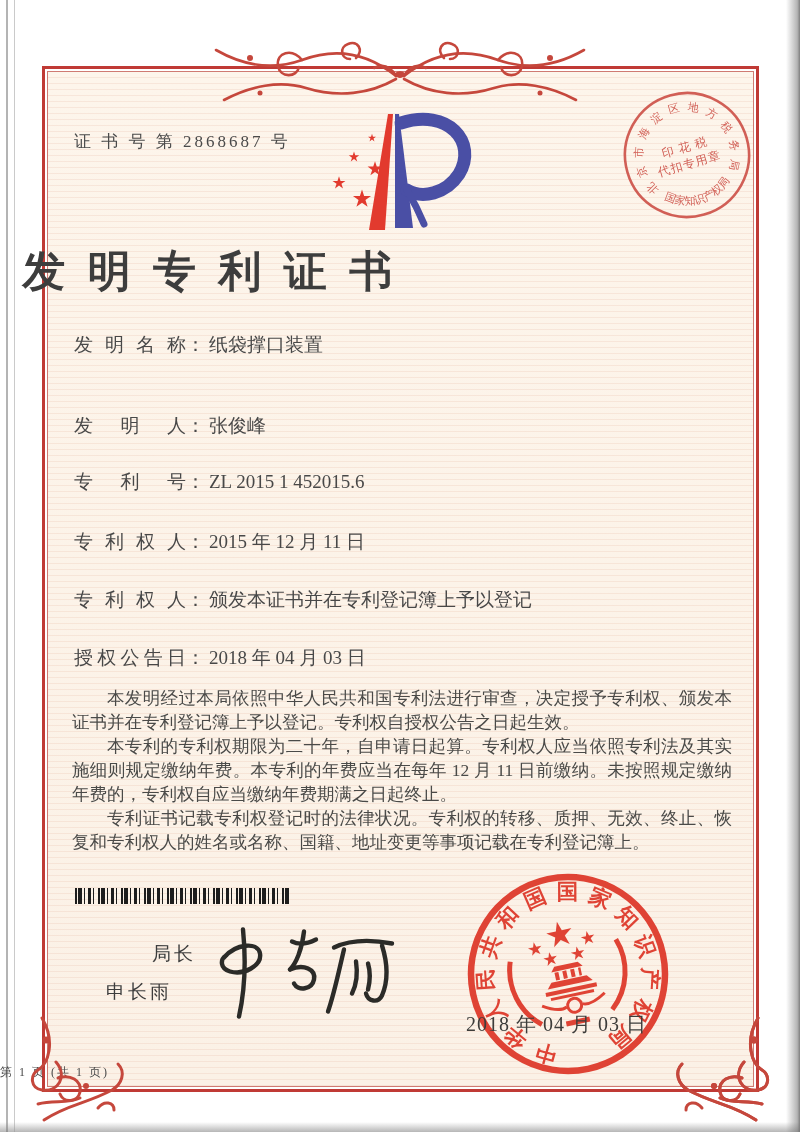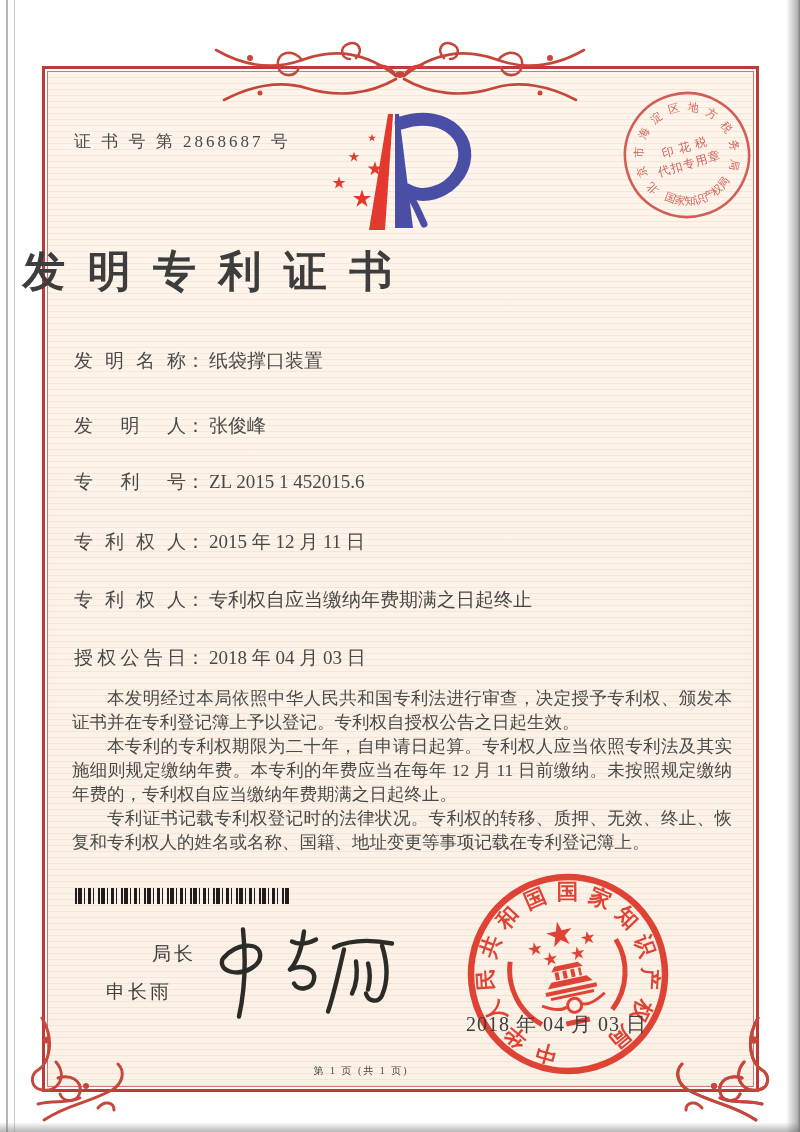--- a/index.html
+++ b/index.html
@@ -32,41 +32,41 @@
   .cert-number{position:absolute;left:74px;top:130px;font-size:17px;letter-spacing:3px;color:#4a4a4a;}
   #logo{position:absolute;left:318px;top:106px;width:166px;height:132px;}
   #stamp{position:absolute;left:608px;top:76px;width:158px;height:158px;mix-blend-mode:multiply;opacity:.88;}
   #stamp text{font-family:"Liberation Serif",serif;}
   .cert-title{position:absolute;left:0;width:800px;top:243px;text-align:left;
     font-size:43px;font-weight:700;color:#3d3d3d;letter-spacing:.52em;text-indent:.52em;}
 
   .field{position:absolute;left:74px;font-size:19px;color:#484848;white-space:nowrap;}
   .field .lbl{display:inline-block;width:112px;text-align:justify;text-align-last:justify;vertical-align:bottom;}
   .field .colon{margin:0 4px 0 0;}
-  .f0{top:348px}.f1{top:413px}.f2{top:469px}.f3{top:529px}.f4{top:587px}.f5{top:645px}
+  .f0{top:332px}.f1{top:413px}.f2{top:469px}.f3{top:529px}.f4{top:587px}.f5{top:645px}
 
   .body-text{position:absolute;left:72px;top:686px;width:660px;color:#4a4a48;
     font-size:17.5px;line-height:24px;text-align:justify;}
   .body-text p{margin:0;text-indent:2em;}
 
   .barcode{position:absolute;left:75px;top:888px;width:216px;height:16px;
     background:repeating-linear-gradient(90deg,#1d1d1d 0 2px,rgba(0,0,0,0) 2px 3px,#1d1d1d 3px 7px,rgba(0,0,0,0) 7px 9px,#1d1d1d 9px 10px,rgba(0,0,0,0) 10px 13px,#1d1d1d 13px 16px,rgba(0,0,0,0) 16px 18px,#1d1d1d 18px 19px,rgba(0,0,0,0) 19px 23px);}
 
   .signer-title{position:absolute;left:108px;top:941px;font-size:19px;color:#3c3c3c;
     font-family:"Liberation Sans",sans-serif;letter-spacing:3px;margin-left:44px;}
   .signer-name{position:absolute;left:106px;top:979px;font-size:19px;color:#3c3c3c;
     font-family:"Liberation Sans",sans-serif;letter-spacing:3px;}
   #signature{position:absolute;left:196px;top:918px;width:210px;height:108px;}
 
   #seal{position:absolute;left:455px;top:861px;width:226px;height:226px;mix-blend-mode:multiply;opacity:.93;z-index:4;}
   #seal text{font-family:"Liberation Serif",serif;}
   .seal-date{position:absolute;left:466px;top:1011px;z-index:5;font-size:20px;color:#3d3d3b;
     letter-spacing:1px;white-space:nowrap;}
-  .page-footer{position:absolute;left:0;top:1064px;width:722px;text-align:center;
-    font-size:10px;color:#4a4a4a;letter-spacing:2px;}
+  .page-footer{position:absolute;left:0;top:1064px;width:722px;text-align:left;
+    font-size:12px;color:#4a4a4a;letter-spacing:2px;}
 </style>
 </head>
 <body>
 
 <svg width="0" height="0" style="position:absolute" aria-hidden="true">
   <defs>
     <g id="star-shape">
         <path d="M0,-10 L2.25,-3.09 L9.51,-3.09 L3.63,1.18 L5.88,8.09 L0,3.82 L-5.88,8.09 L-3.63,1.18 L-9.51,-3.09 L-2.25,-3.09 Z"></path>
       </g>
   </defs>
@@ -173,21 +173,21 @@
     <div class="field f1">
       <span class="lbl">发明人</span><span class="colon">：</span><span class="val">张俊峰</span>
     </div>
     <div class="field f2">
       <span class="lbl">专利号</span><span class="colon">：</span><span class="val">ZL 2015 1 452015.6</span>
     </div>
     <div class="field f3">
       <span class="lbl">专利权人</span><span class="colon">：</span><span class="val">2015 年 12 月 11 日</span>
     </div>
     <div class="field f4">
-      <span class="lbl">专利权人</span><span class="colon">：</span><span class="val">专利权自应当缴纳年费期满之日起终止</span>
+      <span class="lbl">专利权人</span><span class="colon">：</span><span class="val">颁发本证书并在专利登记簿上予以登记</span>
     </div>
     <div class="field f5">
       <span class="lbl">授权公告日</span><span class="colon">：</span><span class="val">2018 年 04 月 03 日</span>
     </div>
 
     <div class="body-text">
       <p>本发明经过本局依照中华人民共和国专利法进行审查，决定授予专利权、颁发本证书并在专利登记簿上予以登记。专利权自授权公告之日起生效。</p>
       <p>本专利的专利权期限为二十年，自申请日起算。专利权人应当依照专利法及其实施细则规定缴纳年费。本专利的年费应当在每年 12 月 11 日前缴纳。未按照规定缴纳年费的，专利权自应当缴纳年费期满之日起终止。</p>
       <p>专利证书记载专利权登记时的法律状况。专利权的转移、质押、无效、终止、恢复和专利权人的姓名或名称、国籍、地址变更等事项记载在专利登记簿上。</p>
     </div>

